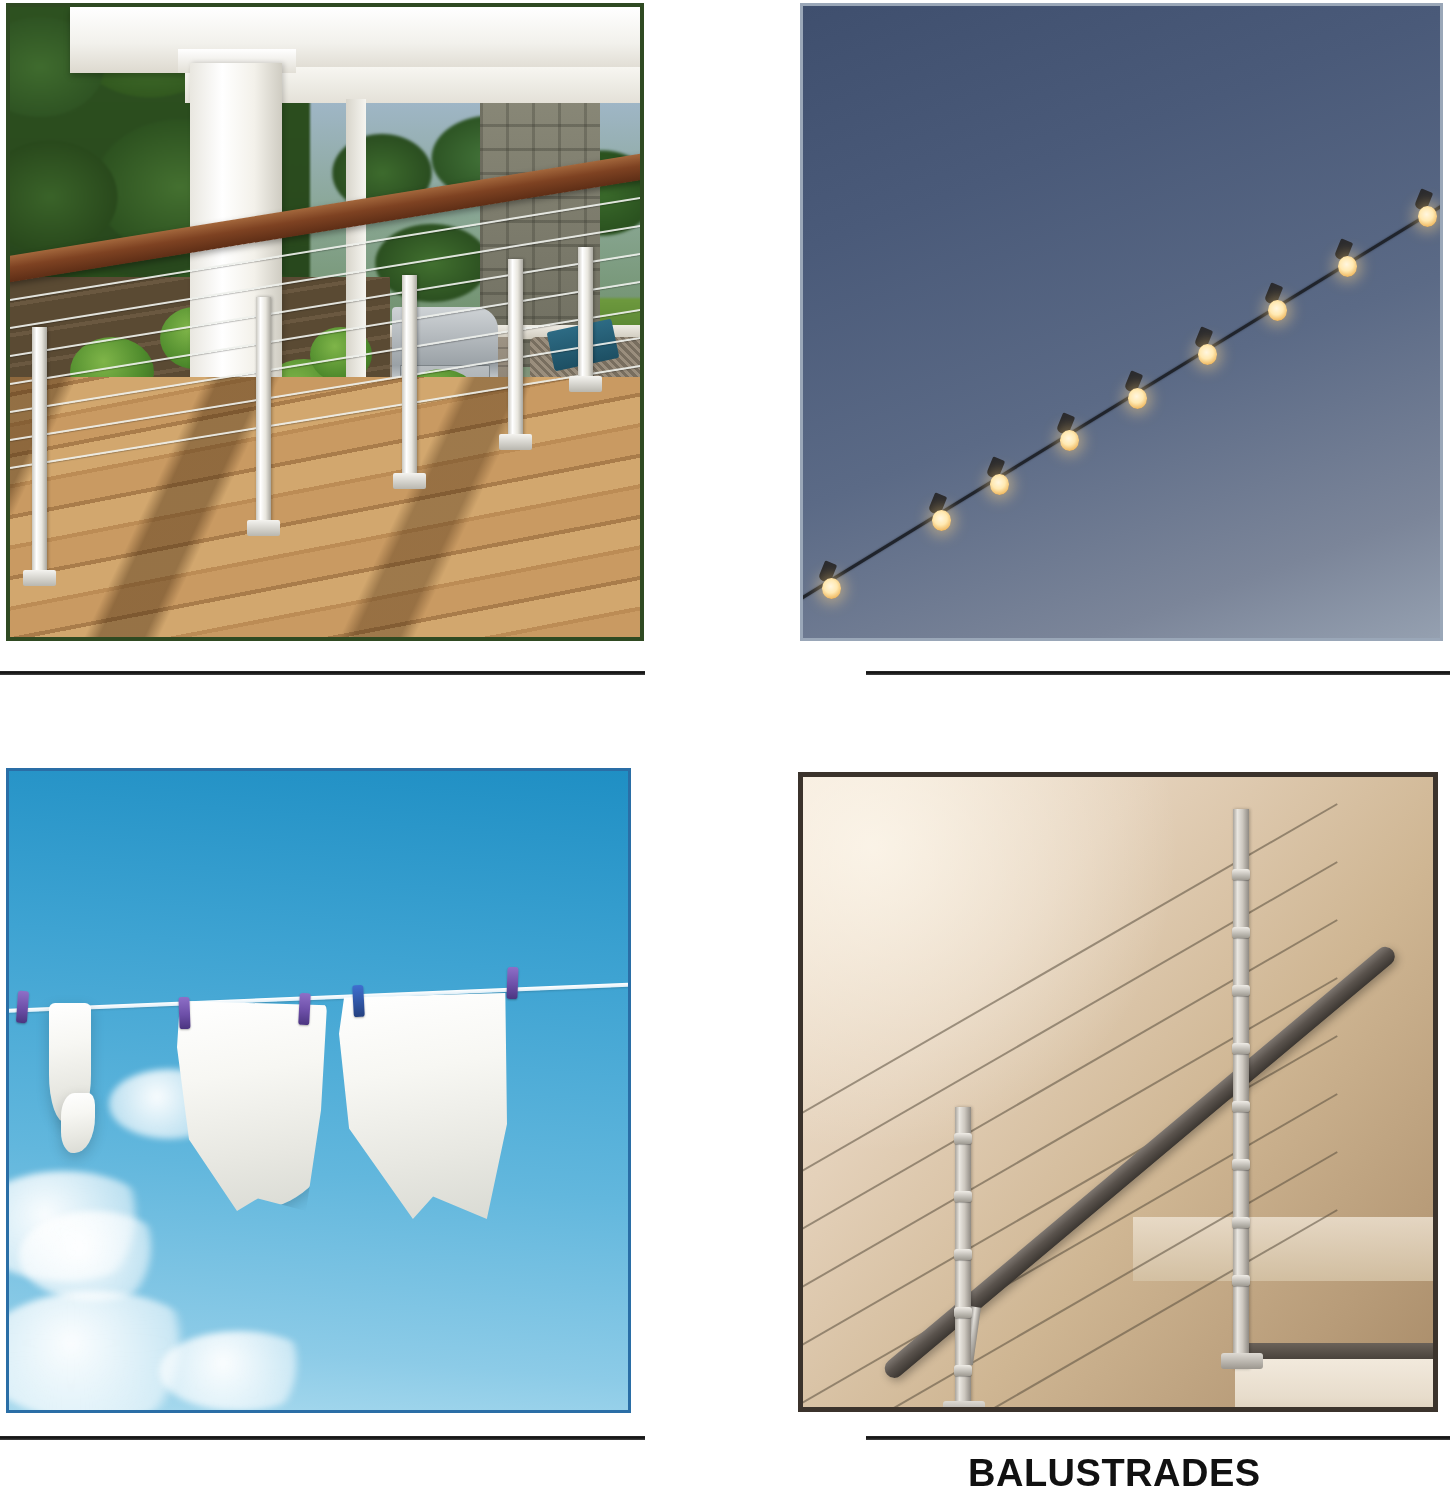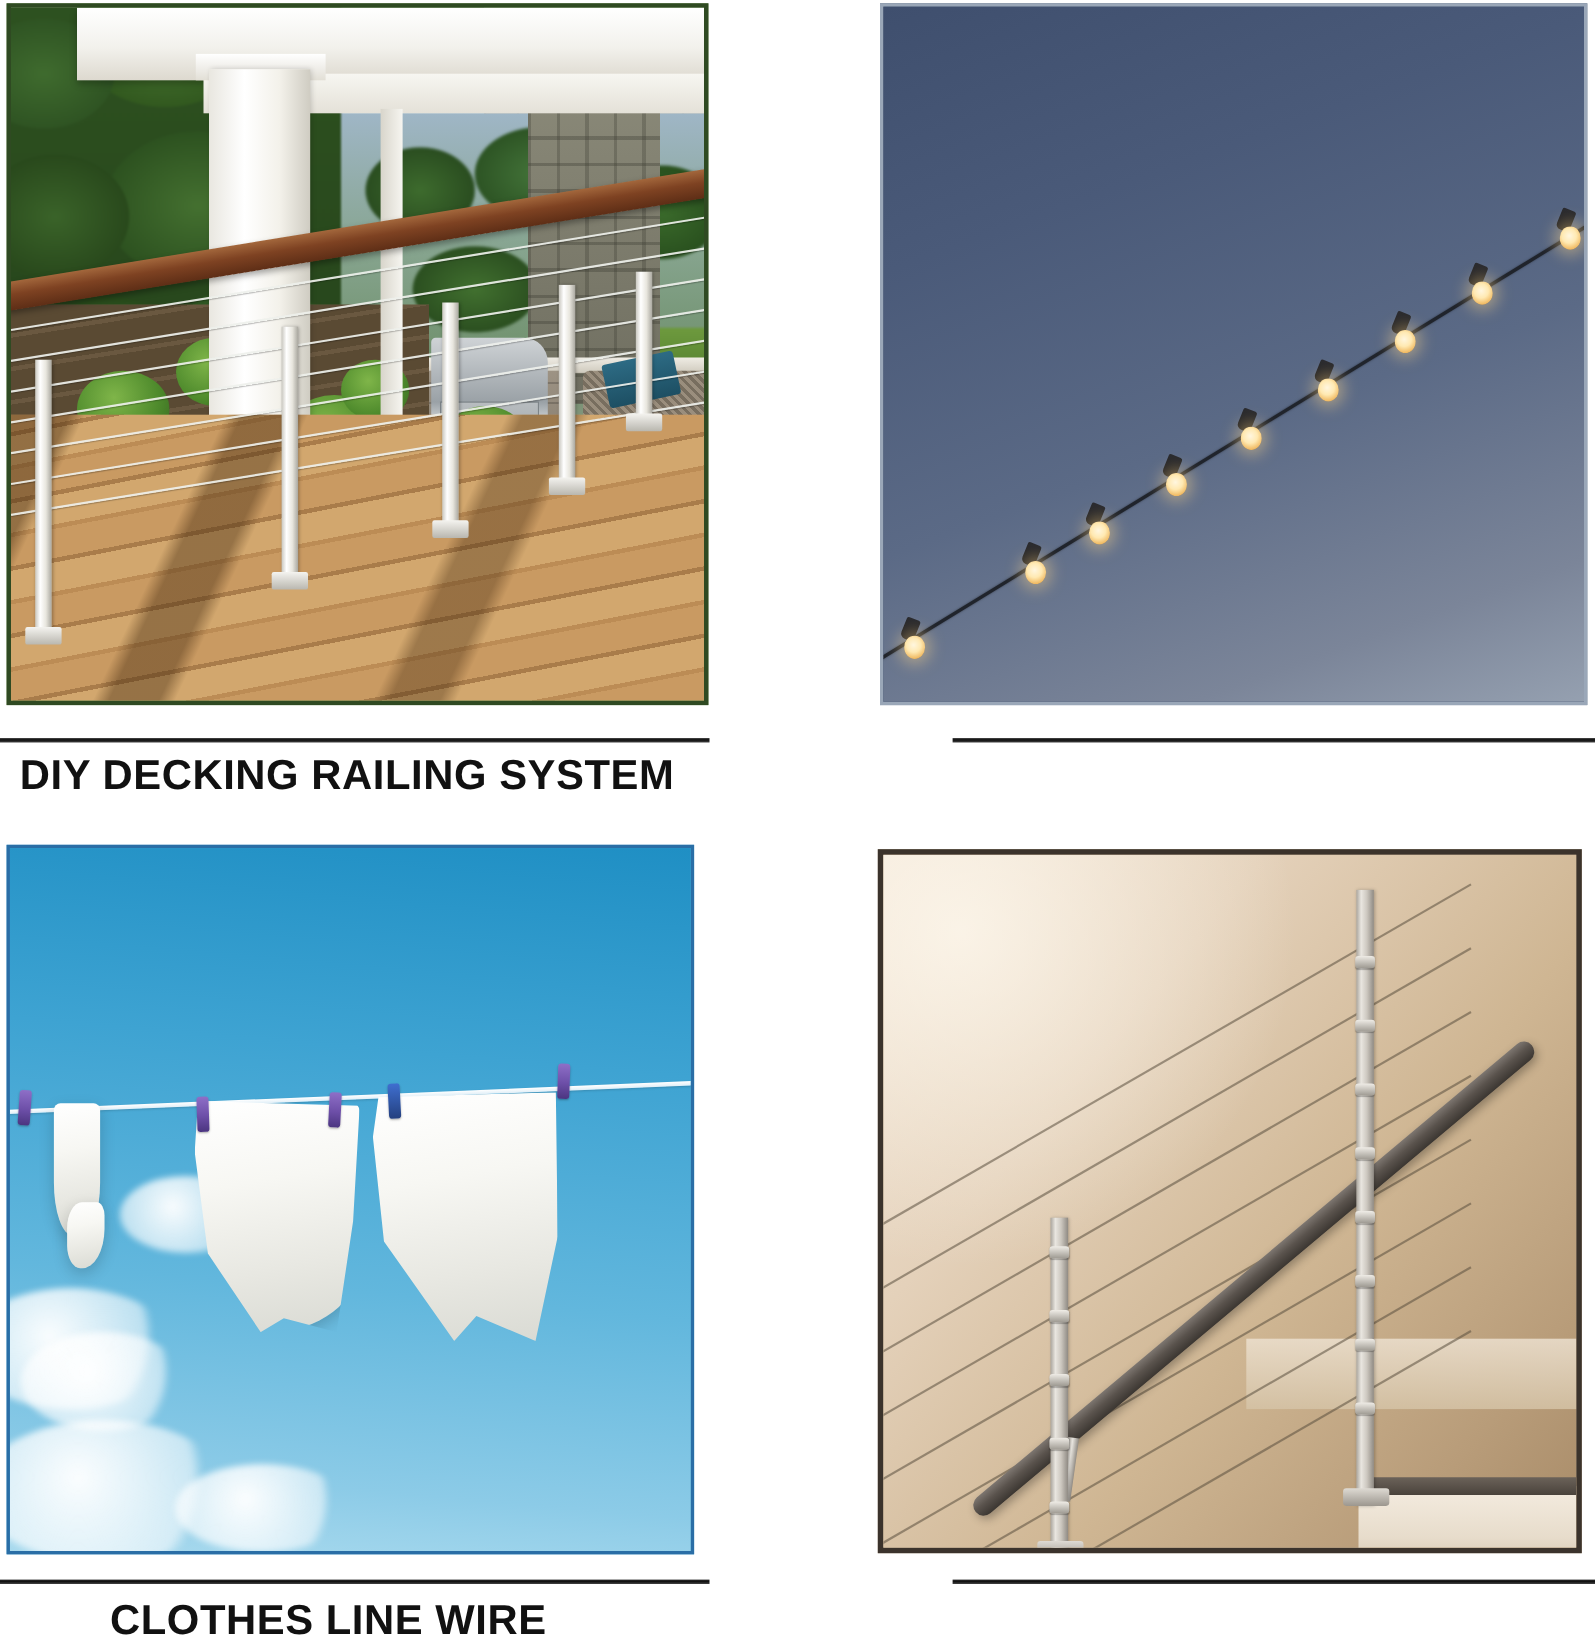--- a/index.html
+++ b/index.html
@@ -398,21 +398,20 @@
       <div class="dk-post" style="left:22px;  top:320px; height:250px;"></div>
       <div class="dk-post" style="left:246px; top:290px; height:230px;"></div>
       <div class="dk-post" style="left:392px; top:268px; height:205px;"></div>
       <div class="dk-post" style="left:498px; top:252px; height:182px;"></div>
       <div class="dk-post" style="left:568px; top:240px; height:136px;"></div>
 
       <div class="dk-handrail"></div>
     </div>
   </div>
   <div class="divider" id="cell1-div"></div>
-  <div class="caption" id="cell1-cap">DIY DECKING RAILING SYSTEM</div>
 
   <div class="photo" id="cell2-photo">
     <div class="sky-scene">
       <div class="wire" style="left:-10px; top:596px; width:900px; transform: rotate(-31.5deg);"></div>
 
       <div class="bulb" style="left:18px;  top:556px;">
         <span class="socket"></span>
         <span class="glass"></span>
       </div>
       <div class="bulb" style="left:128px; top:488px;">
@@ -474,21 +473,20 @@
            clip-path: polygon(3% 2%, 99% 0%, 100% 58%, 88% 100%, 56% 90%, 44% 100%, 6% 60%, 0% 18%);"></div>
 
       <div class="peg" style="left:8px;   top:220px; transform:rotate(4deg);"></div>
       <div class="peg" style="left:170px; top:226px; transform:rotate(-2deg);"></div>
       <div class="peg" style="left:290px; top:222px; transform:rotate(3deg);"></div>
       <div class="peg blue" style="left:344px; top:214px; transform:rotate(-3deg);"></div>
       <div class="peg" style="left:498px; top:196px; transform:rotate(2deg);"></div>
     </div>
   </div>
   <div class="divider" id="cell3-div"></div>
-  <div class="caption" id="cell3-cap">CLOTHES LINE WIRE</div>
 
   <div class="photo" id="cell4-photo">
     <div class="stair-scene">
       <div class="wall-glow"></div>
 
       <div class="st-step" style="left:432px; top:574px; width:220px; height:78px;"></div>
       <div class="st-tread" style="left:432px; top:566px; width:224px;"></div>
 
       <div class="st-step" style="left:330px; top:440px; width:322px; height:64px;
            background:linear-gradient(180deg,#ece0cf,#d5c3a6); opacity:.85;"></div>
@@ -519,14 +517,15 @@
       <div class="st-post" style="left:152px; top:330px; height:310px;"></div>
       <div class="st-base" style="left:140px; top:624px;"></div>
       <div class="st-fitting" style="left:151px; top:356px;"></div>
       <div class="st-fitting" style="left:151px; top:414px;"></div>
       <div class="st-fitting" style="left:151px; top:472px;"></div>
       <div class="st-fitting" style="left:151px; top:530px;"></div>
       <div class="st-fitting" style="left:151px; top:588px;"></div>
     </div>
   </div>
   <div class="divider" id="cell4-div"></div>
+  <div class="caption" id="cell4-cap">BALUSTRADES</div>
 
 </div>
 
 </body></html>

